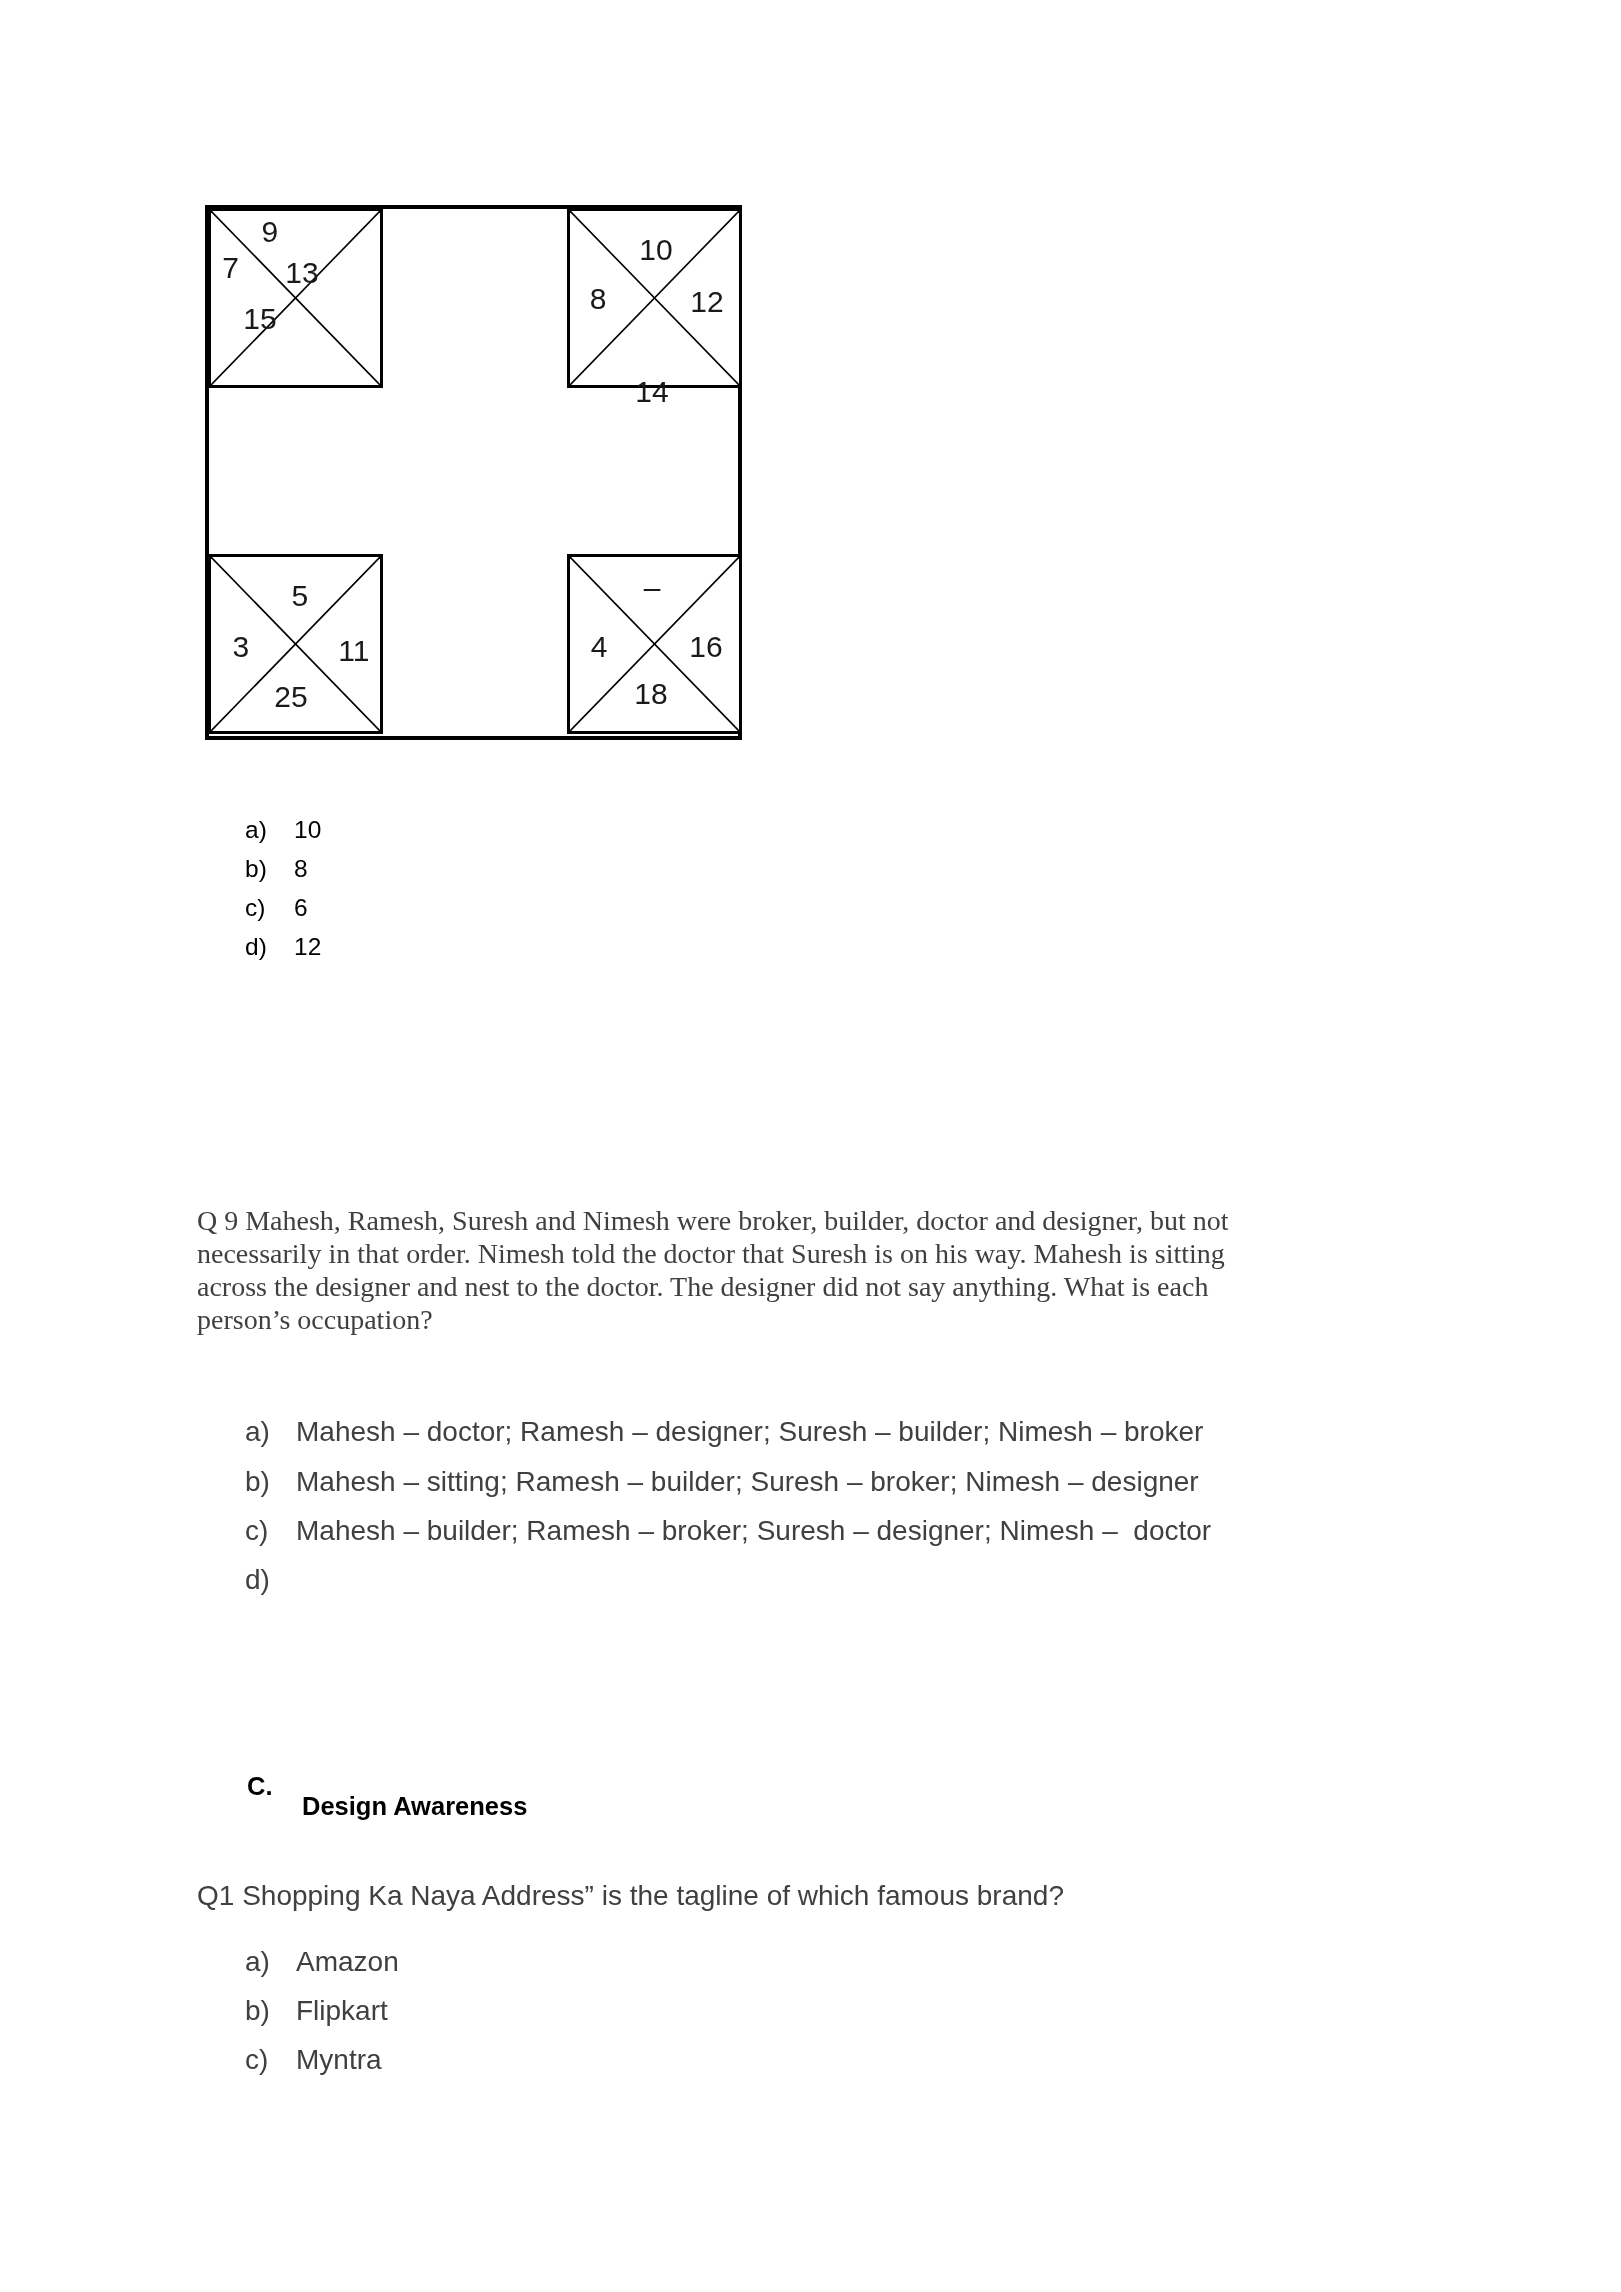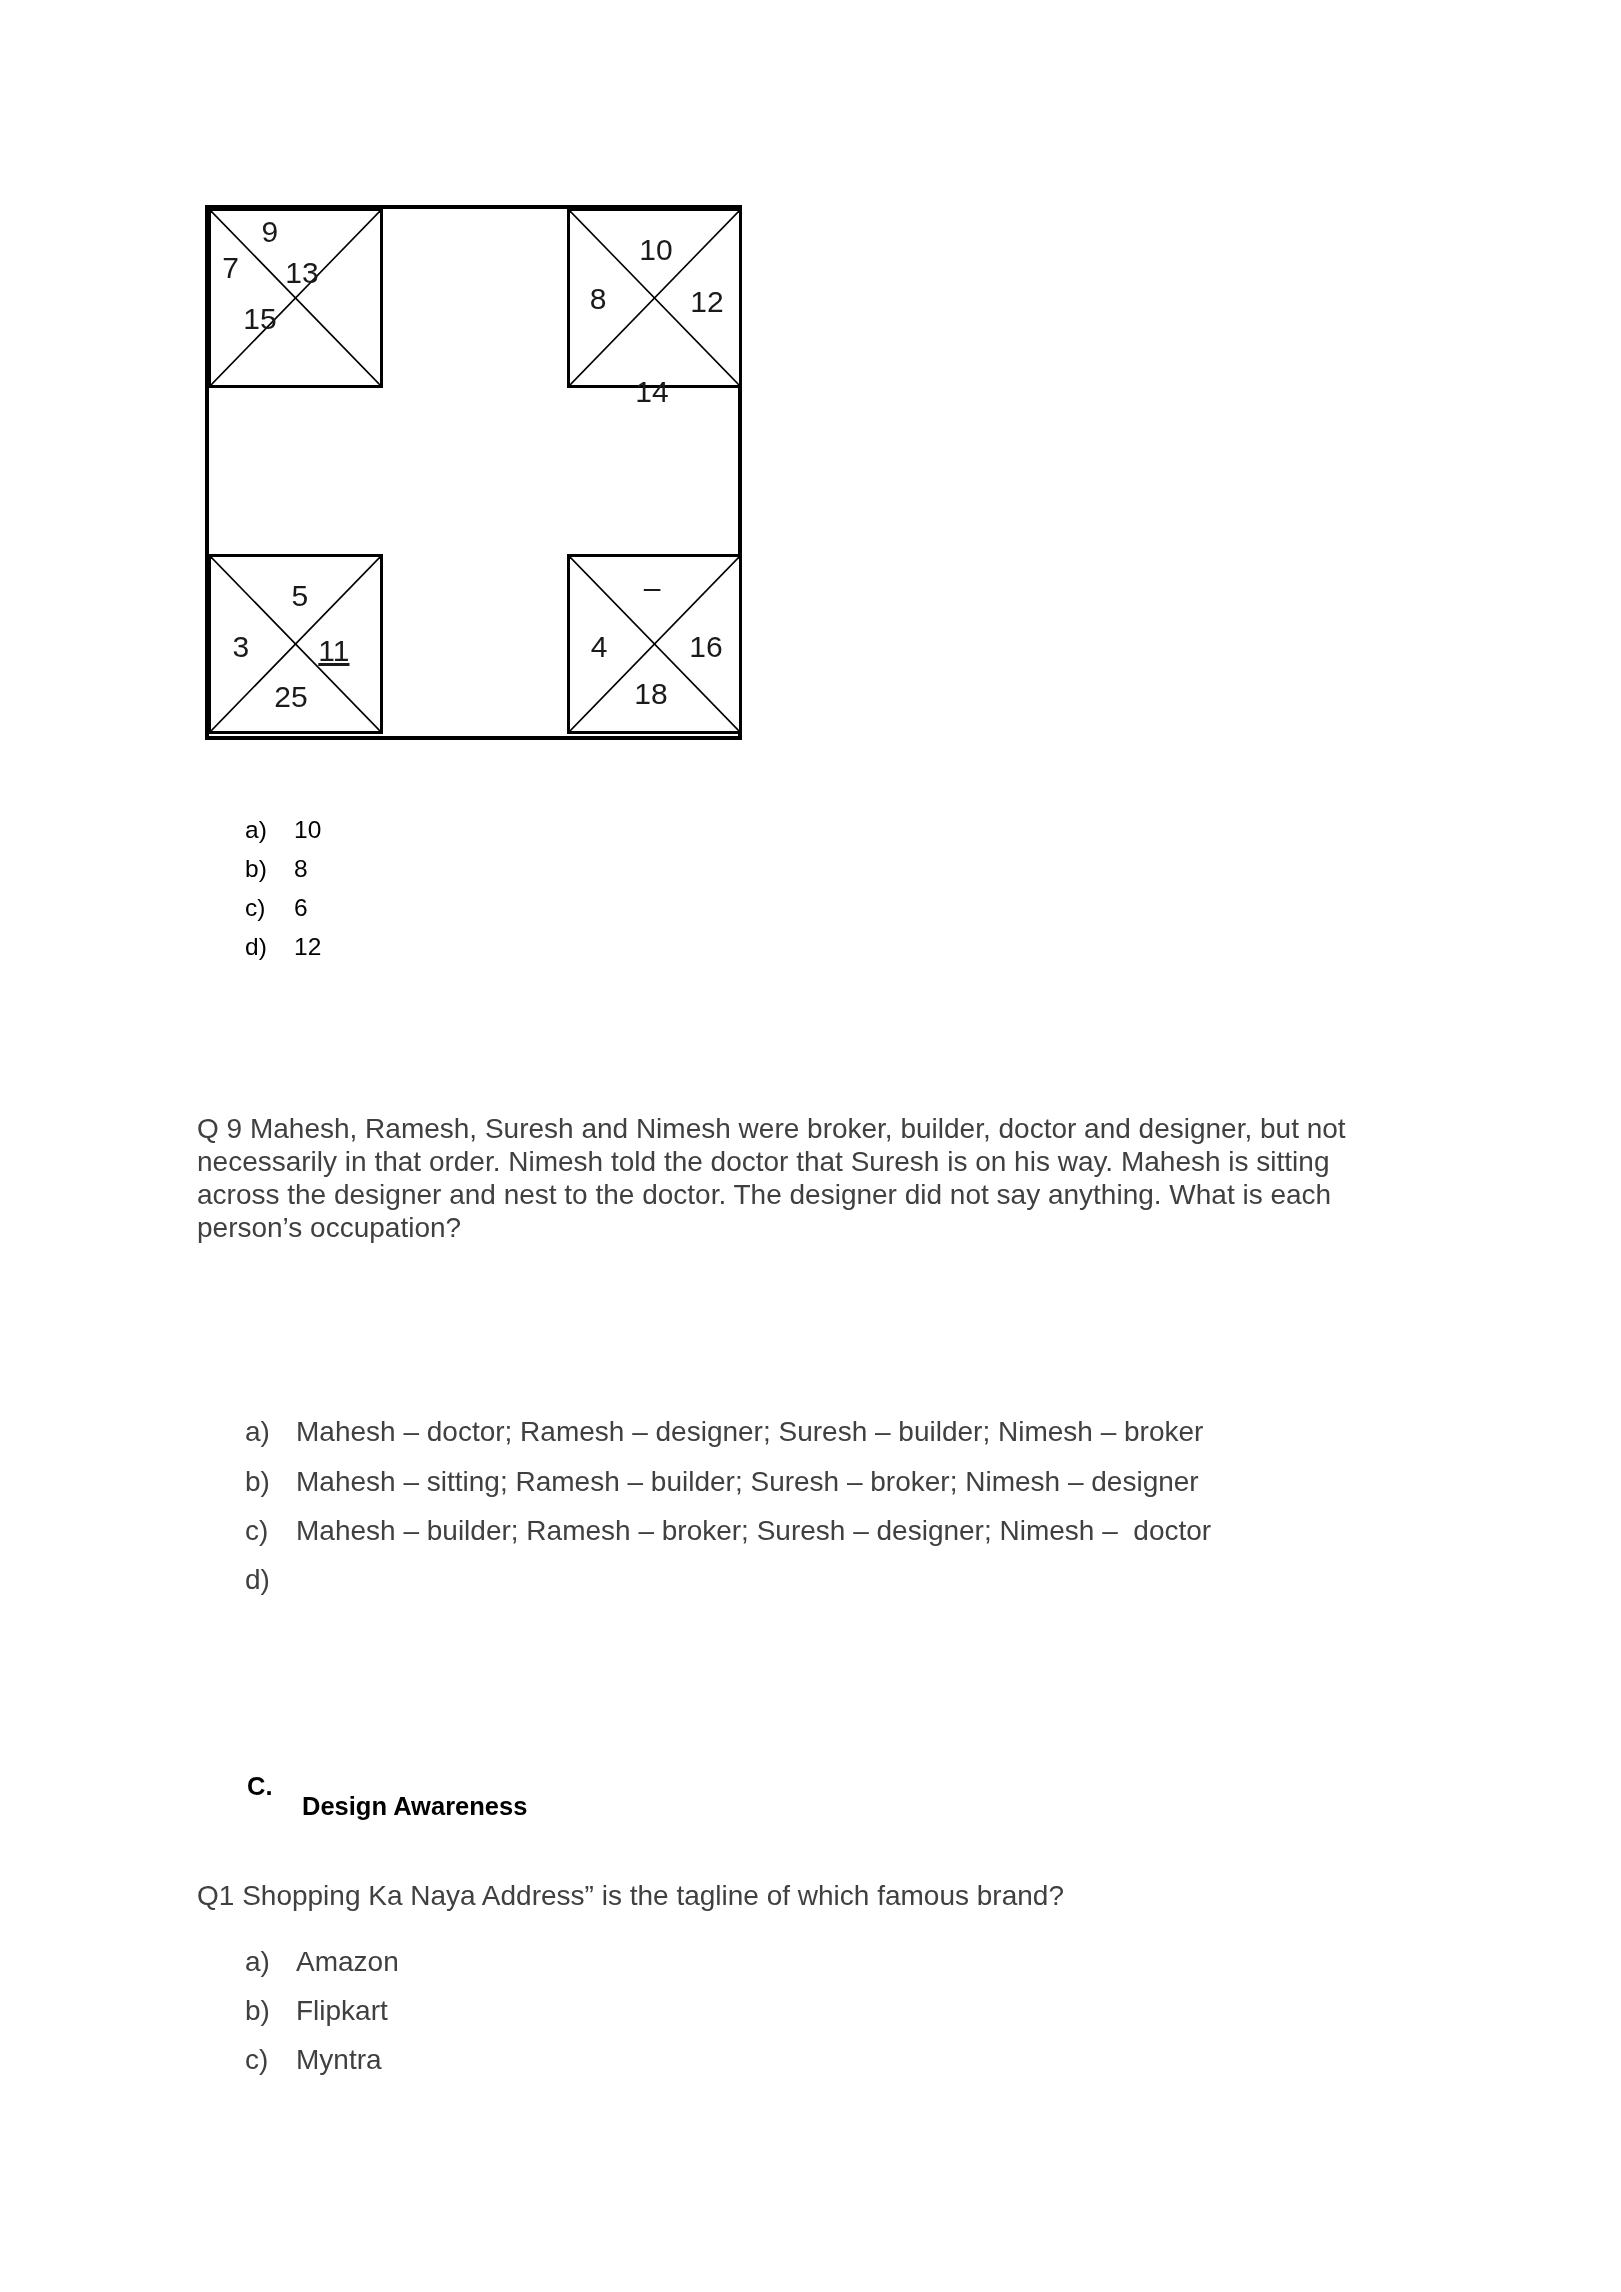--- a/index.html
+++ b/index.html
@@ -55,21 +55,21 @@
     <span class="num" style="left:82px; top:139px;margin-top:42px;">14</span>
   </div>
 
   <div class="cell" style="left:2.9px; top:349px;">
     <svg class="diag" viewBox="0 0 100 100" preserveAspectRatio="none">
       <line x1="0" y1="0" x2="100" y2="100" stroke="#000" stroke-width="1.6" vector-effect="non-scaling-stroke"></line>
       <line x1="100" y1="0" x2="0" y2="100" stroke="#000" stroke-width="1.6" vector-effect="non-scaling-stroke"></line>
     </svg>
     <span class="num" style="left:89px; top:39px;">5</span>
     <span class="num" style="left:30px; top:90px;">3</span>
-    <span class="num" style="left:123px; top:94px;text-decoration:underline;">11</span>
+    <span class="num" style="left:143px; top:94px;">11</span>
     <span class="num" style="left:80px; top:140px;">25</span>
   </div>
 
   <div class="cell" style="left:362px; top:349px;">
     <svg class="diag" viewBox="0 0 100 100" preserveAspectRatio="none">
       <line x1="0" y1="0" x2="100" y2="100" stroke="#000" stroke-width="1.6" vector-effect="non-scaling-stroke"></line>
       <line x1="100" y1="0" x2="0" y2="100" stroke="#000" stroke-width="1.6" vector-effect="non-scaling-stroke"></line>
     </svg>
     <span class="num" style="left:82px; top:31px;">–</span>
     <span class="num" style="left:29px; top:90px;">4</span>
@@ -88,21 +88,21 @@
 </div>
 <div class="opt-cal" style="left:245px; top:888px; width:196px; height:39px;">
   <span class="lbl">c)</span>
   <span class="txt">6</span>
 </div>
 <div class="opt-cal" style="left:245px; top:927px; width:196px; height:39px;">
   <span class="lbl">d)</span>
   <span class="txt">12</span>
 </div>
 
-<div class="para" style="top:1112px;">
+<div class="para" style="top:1204px;font-family:Liberation Serif, serif;">
   <div>Q 9 Mahesh, Ramesh, Suresh and Nimesh were broker, builder, doctor and designer, but not</div>
   <div>necessarily in that order. Nimesh told the doctor that Suresh is on his way. Mahesh is sitting</div>
   <div>across the designer and nest to the doctor. The designer did not say anything. What is each</div>
   <div>person’s occupation?</div>
 </div>
 
 <div class="opt-ar" style="left:245px; top:1407px; width:1029px;">
   <span class="lbl">a)</span>
   <span class="txt">Mahesh – doctor; Ramesh – designer; Suresh – builder; Nimesh – broker</span>
 </div>

